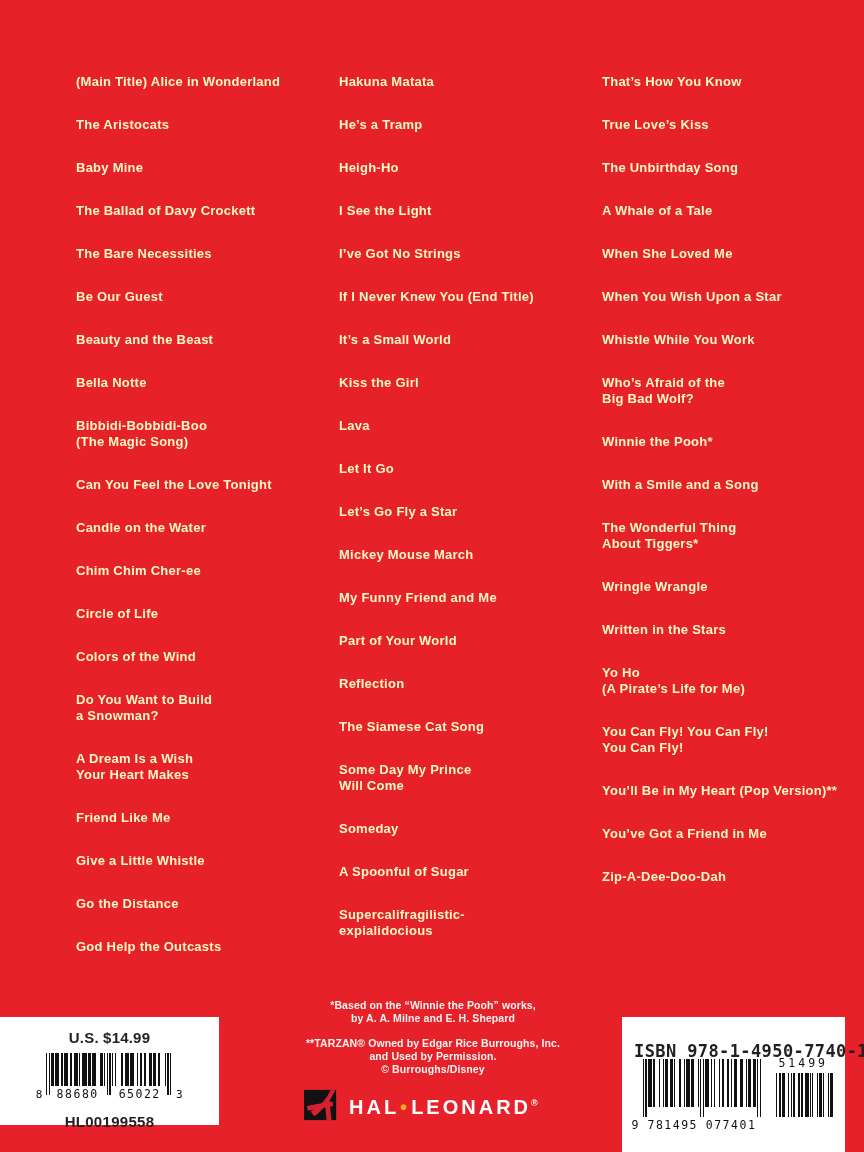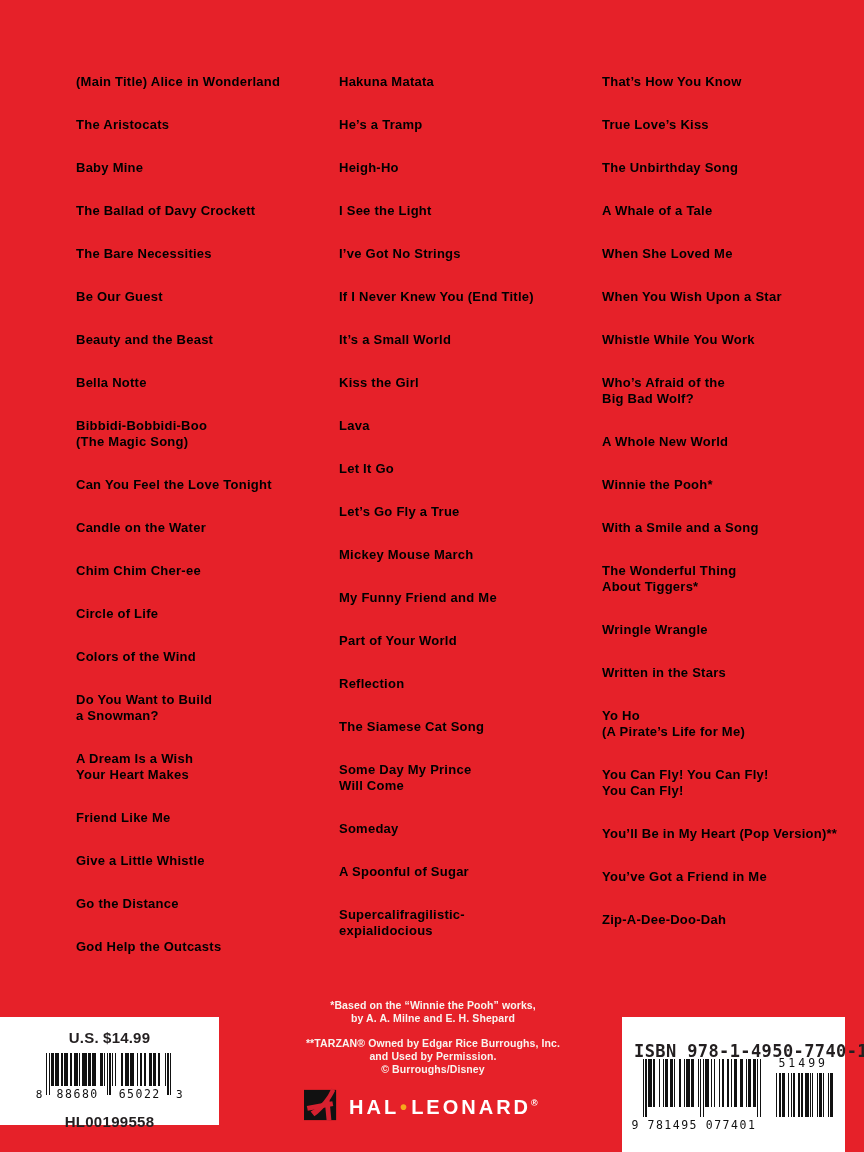--- a/index.html
+++ b/index.html
@@ -7,21 +7,21 @@
     width:864px;height:1152px;position:relative;overflow:hidden;
     background:#e62129;
     font-family:"Liberation Sans",sans-serif;
   }
   .songs{
     position:absolute;left:76px;top:74px;width:770px;
     display:flex;
   }
   .song-col{width:263px;flex:0 0 263px;}
   .song{
-    color:#000000;
+    color:#fef9c3;
     font-size:13px;font-weight:700;line-height:16px;
     letter-spacing:.25px;margin-bottom:27px;white-space:nowrap;
   }
   .footnotes{
     position:absolute;left:233px;top:998px;width:400px;
     text-align:center;color:#f9f4ef;font-weight:700;
     font-size:10.5px;line-height:13px;letter-spacing:.1px;
   }
   .footnotes p{margin:1px 0 12px 0;}
   
@@ -94,41 +94,40 @@
       <div class="song">Hakuna Matata</div>
       <div class="song">He’s a Tramp</div>
       <div class="song">Heigh-Ho</div>
       <div class="song">I See the Light</div>
       <div class="song">I’ve Got No Strings</div>
       <div class="song">If I Never Knew You (End Title)</div>
       <div class="song">It’s a Small World</div>
       <div class="song">Kiss the Girl</div>
       <div class="song">Lava</div>
       <div class="song">Let It Go</div>
-      <div class="song">Let’s Go Fly a True</div>
+      <div class="song">Let’s Go Fly a Star</div>
       <div class="song">Mickey Mouse March</div>
       <div class="song">My Funny Friend and Me</div>
       <div class="song">Part of Your World</div>
       <div class="song">Reflection</div>
       <div class="song">The Siamese Cat Song</div>
       <div class="song">Some Day My Prince<br>Will Come</div>
       <div class="song">Someday</div>
       <div class="song">A Spoonful of Sugar</div>
       <div class="song">Supercalifragilistic-<br>expialidocious</div>
     </div>
   <div class="song-col" id="col-2">
       <div class="song">That’s How You Know</div>
       <div class="song">True Love’s Kiss</div>
       <div class="song">The Unbirthday Song</div>
       <div class="song">A Whale of a Tale</div>
       <div class="song">When She Loved Me</div>
       <div class="song">When You Wish Upon a Star</div>
       <div class="song">Whistle While You Work</div>
       <div class="song">Who’s Afraid of the<br>Big Bad Wolf?</div>
-      <div class="song">A Whole New World</div>
       <div class="song">Winnie the Pooh*</div>
       <div class="song">With a Smile and a Song</div>
       <div class="song">The Wonderful Thing<br>About Tiggers*</div>
       <div class="song">Wringle Wrangle</div>
       <div class="song">Written in the Stars</div>
       <div class="song">Yo Ho<br>(A Pirate’s Life for Me)</div>
       <div class="song">You Can Fly! You Can Fly!<br>You Can Fly!</div>
       <div class="song">You’ll Be in My Heart (Pop Version)**</div>
       <div class="song">You’ve Got a Friend in Me</div>
       <div class="song">Zip-A-Dee-Doo-Dah</div>

